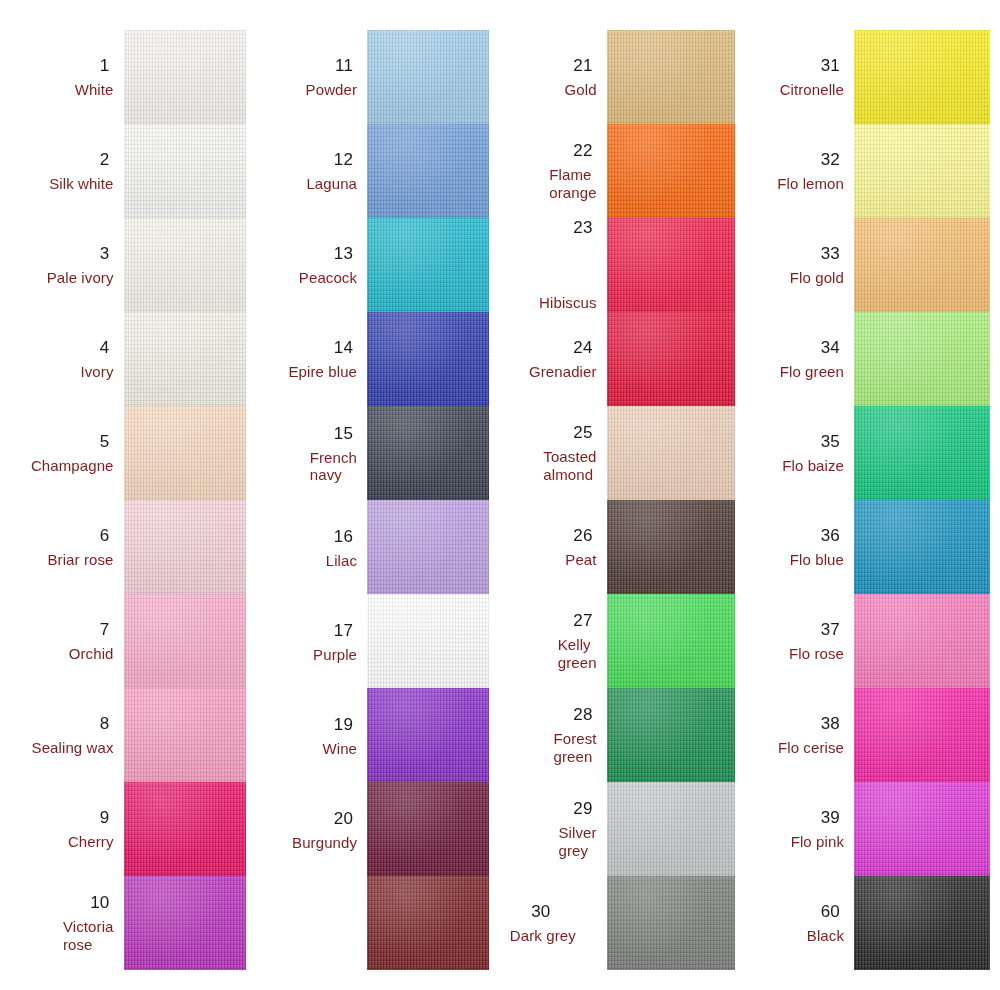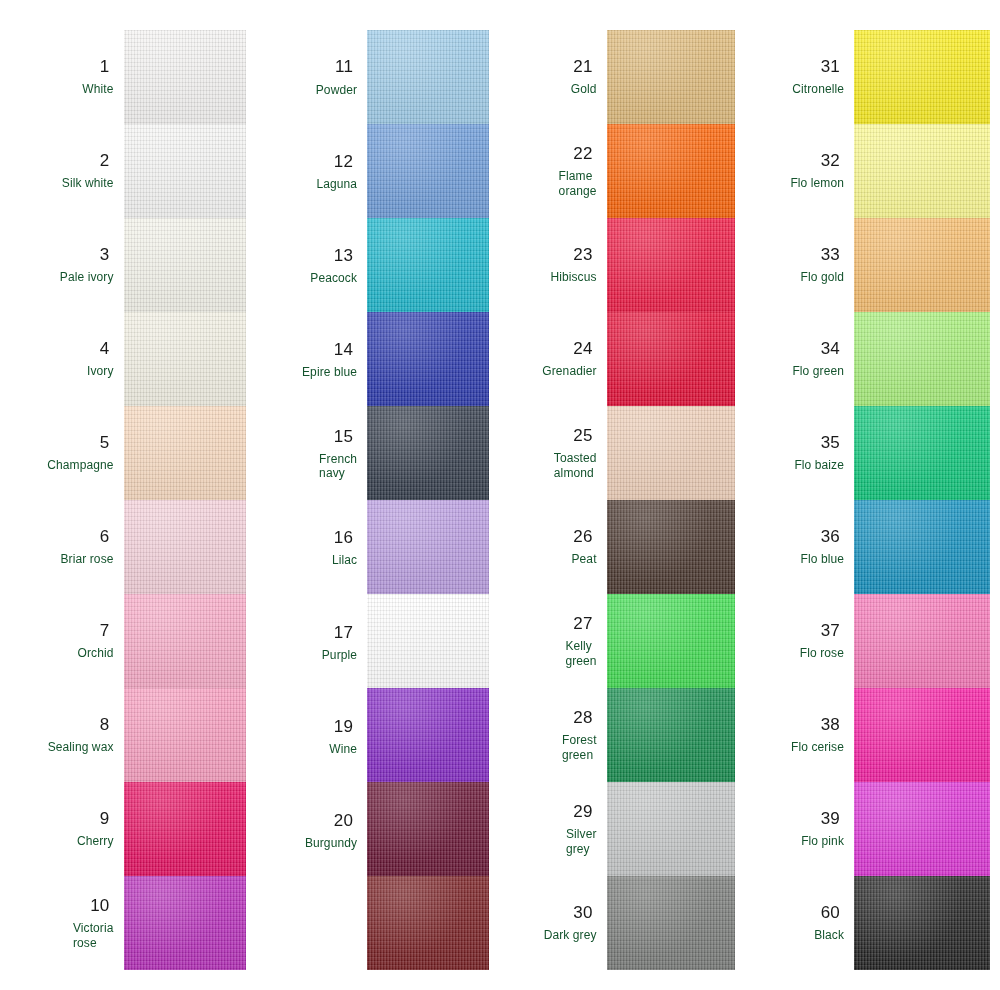--- a/index.html
+++ b/index.html
@@ -72,22 +72,22 @@
   }
 
   .label-num {
     font-size: 17px;
     color: #1a1a1a;
     letter-spacing: 0.2px;
     padding-right: 4px;
   }
 
   .label-name {
-    font-size: 12px;
-    color: #14532d;
+    font-size: 15px;
+    color: #7f1d1d;
     text-align: left;
     letter-spacing: 0.1px;
     margin-top: 5px;
     white-space: pre-line;
   }
 
   .swatch {
     width: 100%;
     box-sizing: border-box;
     position: relative;
@@ -250,21 +250,21 @@
     <div class="labels">
       <div class="label-cell" style="height: 94.2px;">
         <span class="label-num">21</span>
         <span class="label-name">Gold</span>
       </div>
       <div class="label-cell" style="height: 94.2px;">
         <span class="label-num">22</span>
         <span class="label-name">Flame
 orange</span>
       </div>
-      <div class="label-cell" style="height: 94.2px;">
+      <div class="label-cell" style="height: 94.2px; justify-content: space-between;">
         <span class="label-num">23</span>
         <span class="label-name">Hibiscus</span>
       </div>
       <div class="label-cell" style="height: 94.2px;">
         <span class="label-num">24</span>
         <span class="label-name">Grenadier</span>
       </div>
       <div class="label-cell" style="height: 94.2px;">
         <span class="label-num">25</span>
         <span class="label-name">Toasted
@@ -282,21 +282,21 @@
       <div class="label-cell" style="height: 94.2px;">
         <span class="label-num">28</span>
         <span class="label-name">Forest
 green</span>
       </div>
       <div class="label-cell" style="height: 94.2px;">
         <span class="label-num">29</span>
         <span class="label-name">Silver
 grey</span>
       </div>
-      <div class="label-cell" style="height: 94.2px;">
+      <div class="label-cell" style="height: 94.2px; align-items: center;">
         <span class="label-num">30</span>
         <span class="label-name">Dark grey</span>
       </div>
     </div>
     <div class="swatches">
       <div class="swatch" style="background: rgb(221, 184, 119); height: 94.2px;"></div>
       <div class="swatch" style="background: rgb(251, 96, 3); height: 94.2px;"></div>
       <div class="swatch" style="background: rgb(237, 22, 65); height: 94.2px;"></div>
       <div class="swatch" style="background: rgb(227, 10, 51); height: 94.2px;"></div>
       <div class="swatch" style="background: rgb(237, 205, 182); height: 94.2px;"></div>

